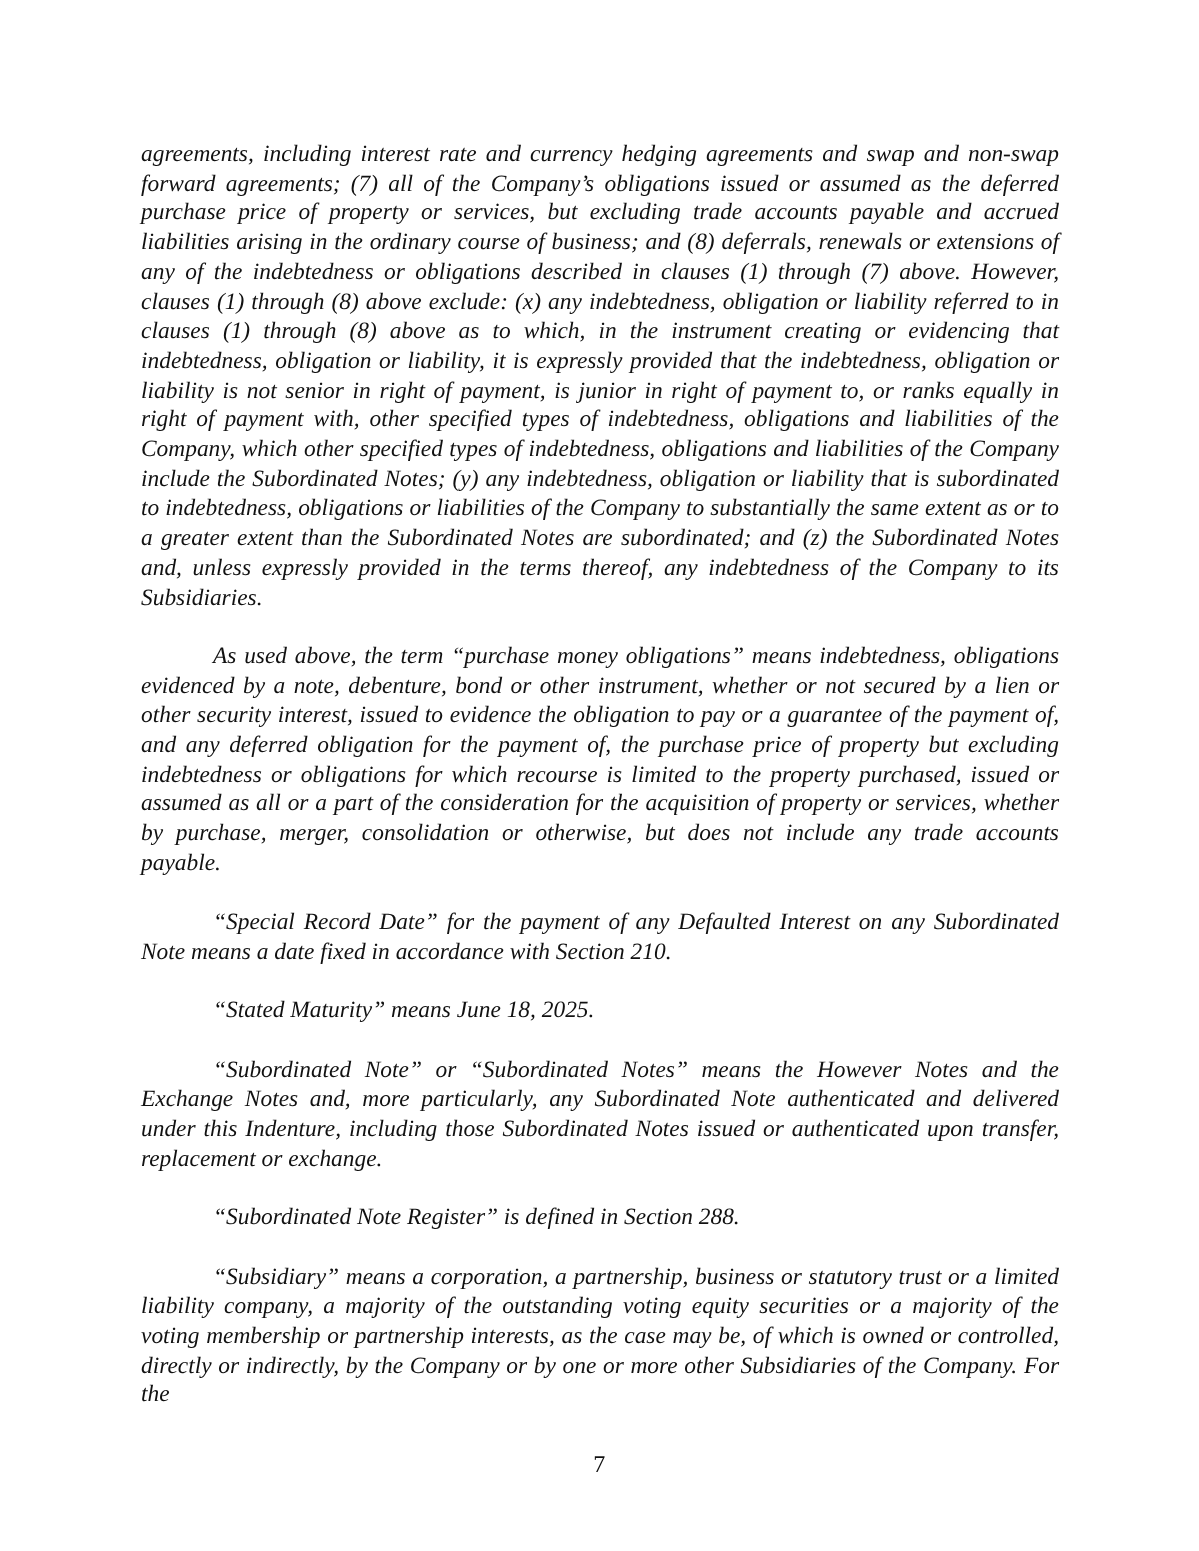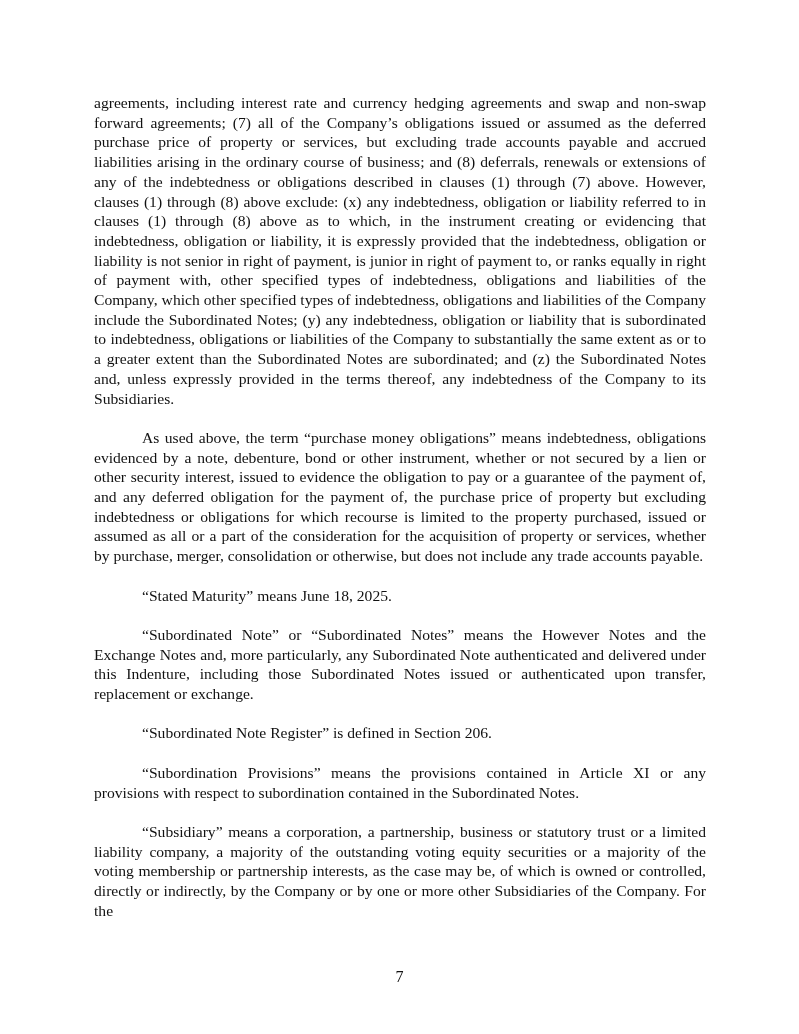--- a/index.html
+++ b/index.html
@@ -2,33 +2,33 @@
 <html><head>
 <meta charset="utf-8">
 <style>
   html, body { margin: 0; padding: 0; background: #ffffff; }
   body { width: 799px; height: 1034px; position: relative; overflow: hidden; }
   .page {
     position: absolute; left: 94px; top: 93px; width: 612px;
     font-family: "Liberation Serif", serif;
     font-size: 15.6px; line-height: 19.7px; color: #111111;
   }
-  .para { margin: 0 0 19.7px 0; text-align: justify; }
+  .para { margin: 0 0 19.7px 0; text-align: justify; font-style: italic; }
   .indent { text-indent: 48px; }
   .page-number {
     position: absolute; left: 0; width: 799px; top: 968px; text-align: center;
     font-family: "Liberation Serif", serif; font-size: 16px; color: #111111;
   }
 </style>
 </head>
 <body>
 
 <div class="page">
   <p class="para">agreements, including interest rate and currency hedging agreements and swap and non-swap forward agreements;  (7) all of the Company’s obligations issued or assumed as the deferred purchase price of property or services, but excluding trade accounts payable and accrued liabilities arising in the ordinary course of business; and (8) deferrals, renewals or extensions of any of the indebtedness or obligations described in clauses (1) through (7) above.  However, clauses (1) through (8) above exclude:  (x) any indebtedness, obligation or liability referred to in clauses (1) through (8) above as to which, in the instrument creating or evidencing that indebtedness, obligation or liability, it is expressly provided that the indebtedness, obligation or liability is not senior in right of payment, is junior in right of payment to, or ranks equally in right of payment with, other specified types of indebtedness, obligations and liabilities of the Company, which other specified types of indebtedness, obligations and liabilities of the Company include the Subordinated Notes; (y) any indebtedness, obligation or liability that is subordinated to indebtedness, obligations or liabilities of the Company to substantially the same extent as or to a greater extent than the Subordinated Notes are subordinated; and (z) the Subordinated Notes and, unless expressly provided in the terms thereof, any indebtedness of the Company to its Subsidiaries.</p>
   <p class="para indent">As used above, the term “purchase money obligations” means indebtedness, obligations evidenced by a note, debenture, bond or other instrument, whether or not secured by a lien or other security interest, issued to evidence the obligation to pay or a guarantee of the payment of, and any deferred obligation for the payment of, the purchase price of property but excluding indebtedness or obligations for which recourse is limited to the property purchased, issued or assumed as all or a part of the consideration for the acquisition of property or services, whether by purchase, merger, consolidation or otherwise, but does not include any trade accounts payable.</p>
+  <p class="para indent">“Special Record Date” for the payment of any Defaulted Interest on any Subordinated Note means a date fixed in accordance with Section 210.</p>
   <p class="para indent">“Stated Maturity” means June 18, 2025.</p>
   <p class="para indent">“Subordinated Note” or “Subordinated Notes” means the However Notes and the Exchange Notes and, more particularly, any Subordinated Note authenticated and delivered under this Indenture, including those Subordinated Notes issued or authenticated upon transfer, replacement or exchange.</p>
-  <p class="para indent">“Subordinated Note Register” is defined in Section 206.</p>
-  <p class="para indent">“Subordination Provisions” means the provisions contained in Article XI or any provisions with respect to subordination contained in the Subordinated Notes.</p>
+  <p class="para indent">“Subordinated Note Register” is defined in Section 288.</p>
   <p class="para indent">“Subsidiary” means a corporation, a partnership, business or statutory trust or a limited liability company, a majority of the outstanding voting equity securities or a majority of the voting membership or partnership interests, as the case may be, of which is owned or controlled, directly or indirectly, by the Company or by one or more other Subsidiaries of the Company. For the</p>
 </div>
 
 <div class="page-number">7</div>
 
 </body></html>

